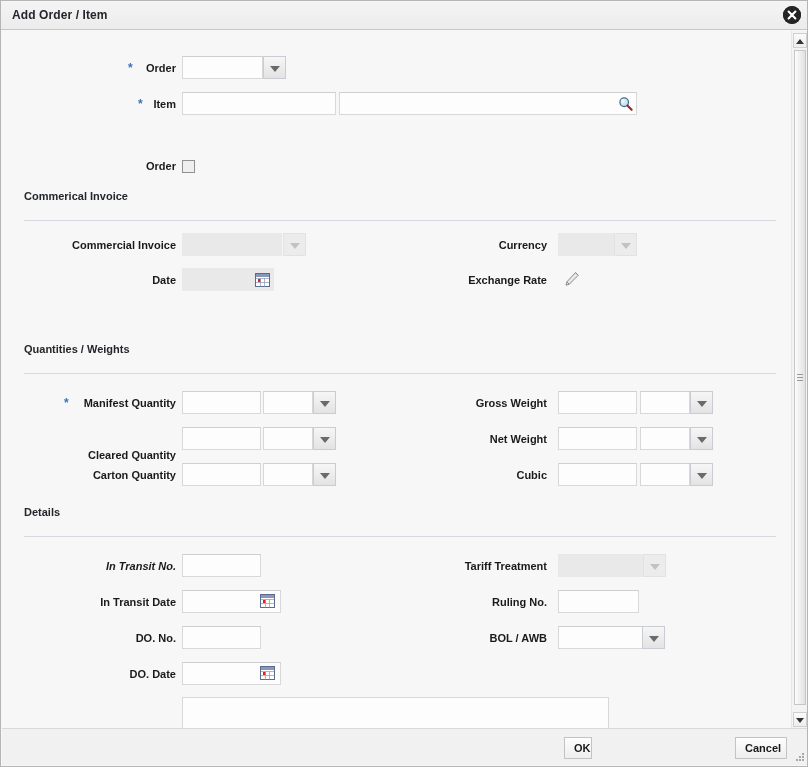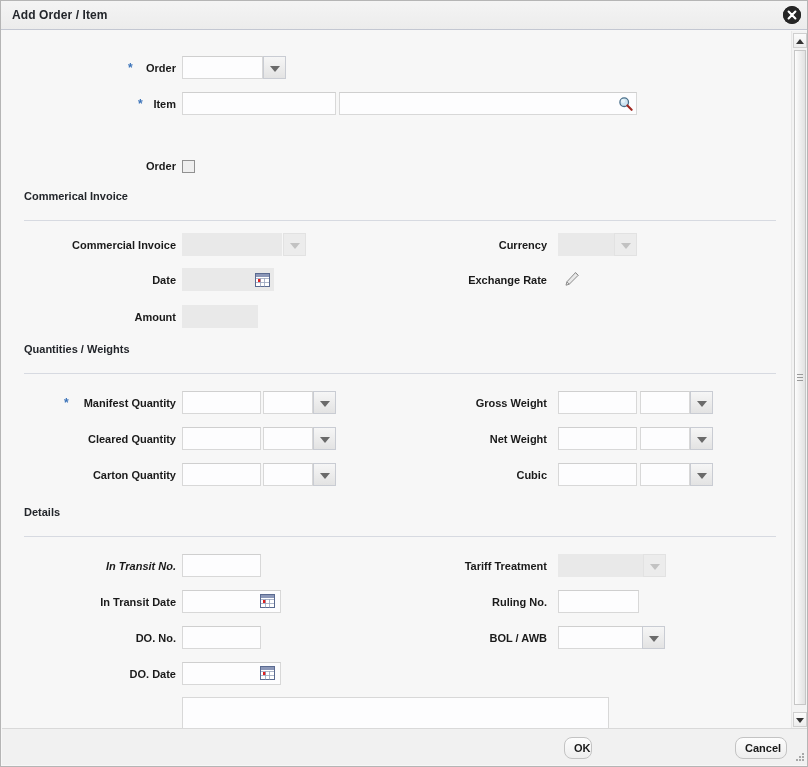--- a/index.html
+++ b/index.html
@@ -270,21 +270,21 @@
     border-top: 1px solid #d9d9d9;
     box-sizing: border-box;
   }
   .btn {
     position: absolute;
     top: 8px;
     height: 22px;
     box-sizing: border-box;
     background: linear-gradient(to bottom, #fdfdfd 0%, #eeeeee 100%);
     border: 1px solid #c3c3c3;
-    border-radius: 8px;
+    border-radius: 0;
     font-family: "Liberation Sans", sans-serif;
     font-size: 11px;
     font-weight: bold;
     color: #1a1a1a;
     cursor: pointer;
     padding: 0 9px;
     white-space: nowrap;
   }
   .resize-grip {
     position: absolute;
@@ -363,24 +363,20 @@
         <span class="calicon" style="left:253px; top:5px;">
           <svg width="15" height="14" viewBox="0 0 15 14">
             <rect x="0.5" y="0.5" width="14" height="13" fill="#ffffff" stroke="#5a6a90" stroke-width="1"></rect>
             <rect x="1" y="1" width="13" height="3" fill="#8b97b8"></rect>
             <rect x="3" y="6" width="3" height="3" fill="#e02020"></rect>
             <path d="M1 5.5 H14 M1 9.5 H14 M5.5 5 V13.5 M9.5 5 V13.5" stroke="#98a3bd" stroke-width="0.8"></path>
           </svg>
         </span>
       </div>
 
-      <div class="row" style="left:0; top:274px; width:776px;">
-        <span class="lbl" style="left:30px; width:144px; top:0;">Amount</span>
-        <input class="inp disabled" style="left: 180px; top: 0px; width: 76px;" disabled="" value="">
-      </div>
 
       <div class="row" style="left:0; top:202px; width:776px;">
         <span class="lbl" style="left:420px; width:125px; top:0;">Currency</span>
         <input class="inp disabled" style="left: 556px; top: 0px; width: 57px;" disabled="" value="">
         <div class="ddbtn disabled" style="left:612px; top:0;">
           <span class="caret"></span>
         </div>
       </div>
 
       <div class="row" style="left:0; top:237px; width:776px;">
@@ -401,21 +397,21 @@
         <span class="req-star" style="left:62px; top:1px;">*</span>
         <span class="lbl" style="left:30px; width:144px; top:0;">Manifest Quantity</span>
         <input class="inp" style="left: 180px; top: 0px; width: 79px;" value="">
         <input class="inp" style="left: 261px; top: 0px; width: 50px;" value="">
         <div class="ddbtn" style="left:311px; top:0;">
           <span class="caret"></span>
         </div>
       </div>
 
       <div class="row" style="left:0; top:396px; width:776px;">
-        <span class="lbl" style="left:30px; width:144px; top:0;">Cleared Quantity</span>
+        <span class="lbl" style="left:30px; width:144px; top:16px;">Cleared Quantity</span>
         <input class="inp" style="left: 180px; top: 0px; width: 79px;" value="">
         <input class="inp" style="left: 261px; top: 0px; width: 50px;" value="">
         <div class="ddbtn" style="left:311px; top:0;">
           <span class="caret"></span>
         </div>
       </div>
 
       <div class="row" style="left:0; top:432px; width:776px;">
         <span class="lbl" style="left:30px; width:144px; top:0;">Carton Quantity</span>
         <input class="inp" style="left: 180px; top: 0px; width: 79px;" value="">

